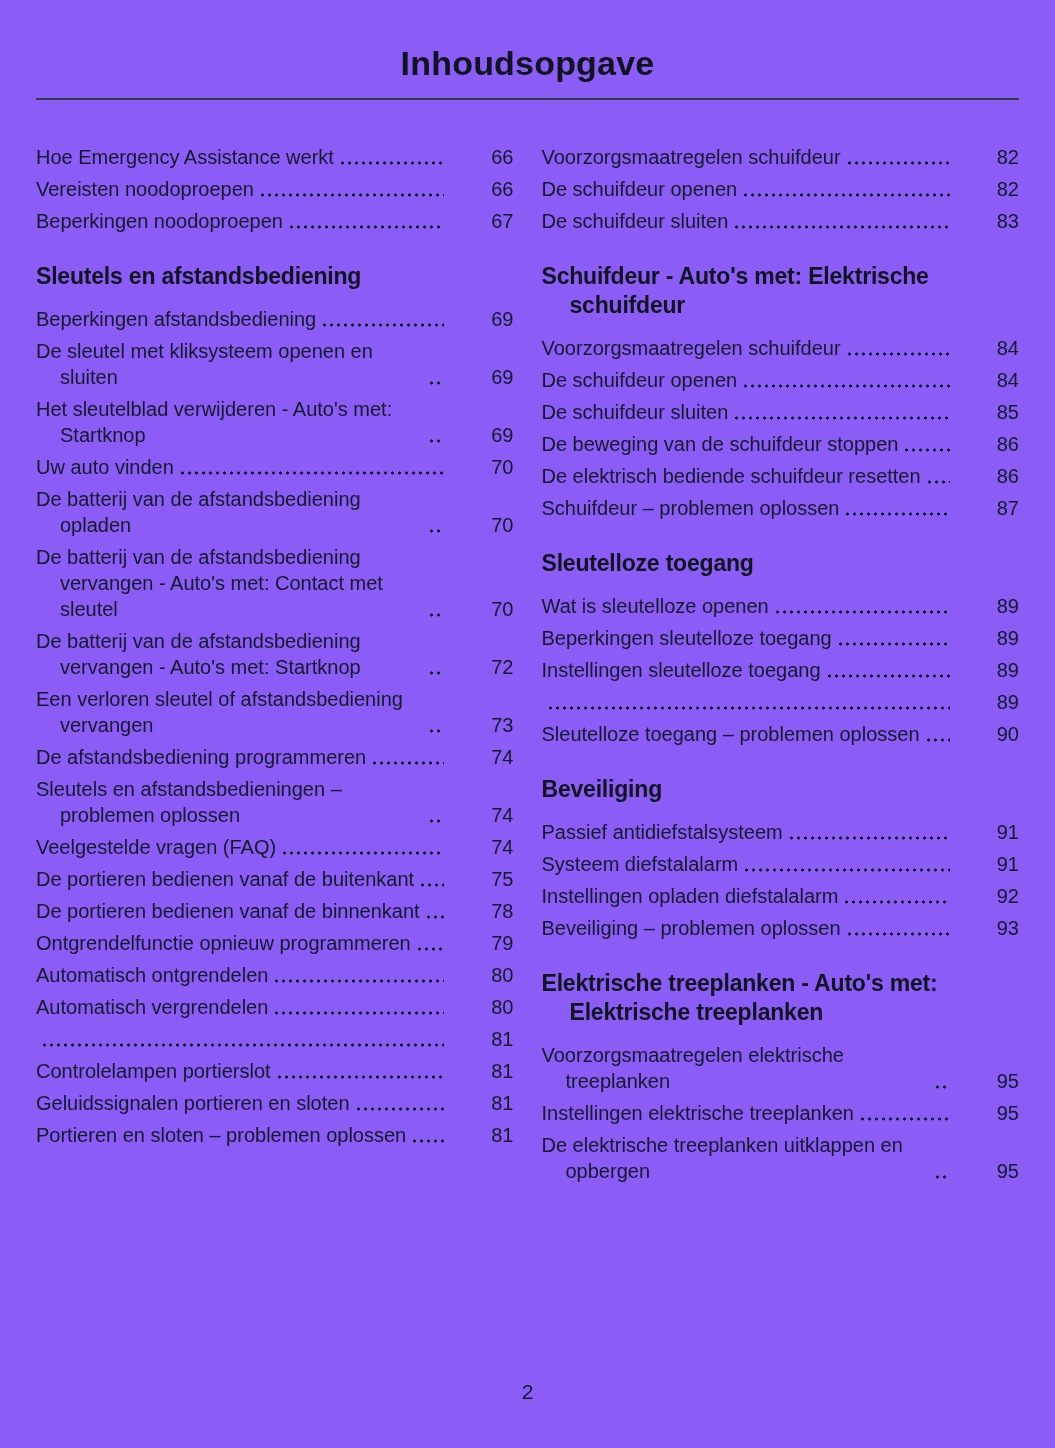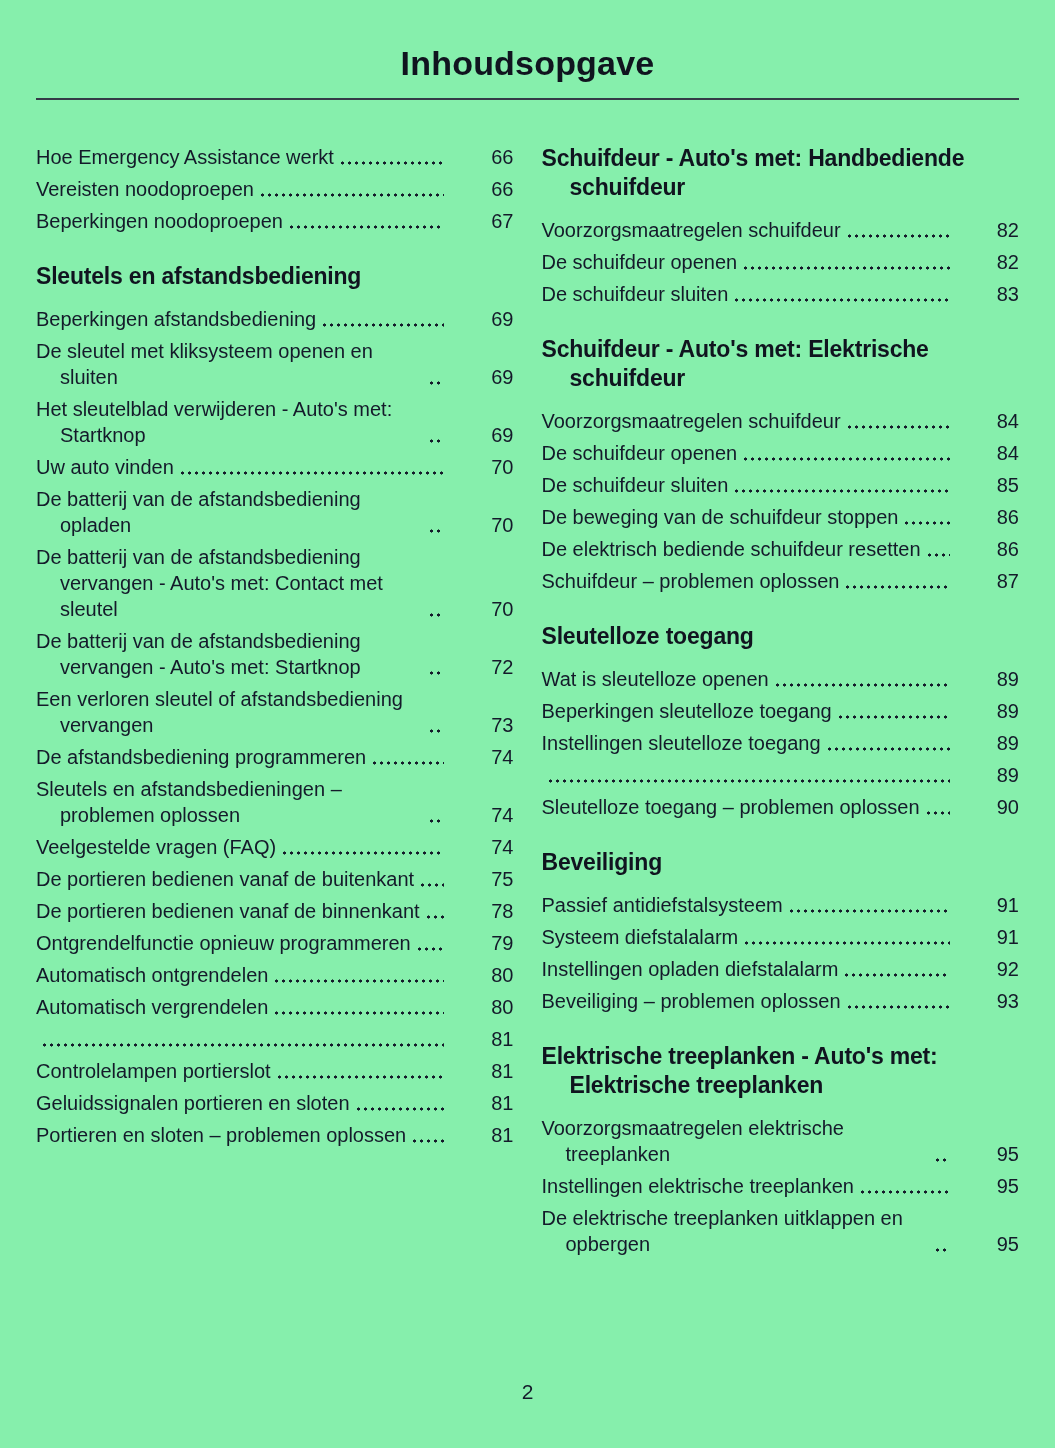--- a/index.html
+++ b/index.html
@@ -6,21 +6,21 @@
   html, body { background: #ffffff; }
   body {
     font-family: "Liberation Sans", "DejaVu Sans", sans-serif;
     color: #141a2a;
     -webkit-font-smoothing: antialiased;
   }
   .page {
     width: 1055px;
     height: 1448px;
     margin: 0 auto;
-    background: #86efac;
+    background: #8b5cf6;
     position: relative;
     padding: 44px 36px 0 36px;
     overflow: hidden;
   }
   .doc-title {
     text-align: center;
     font-size: 34px;
     font-weight: 700;
     color: #10141f;
     letter-spacing: 0.2px;
@@ -203,21 +203,20 @@
           <span class="leader"></span>
           <span class="page-num">81</span>
         </div>
         <div class="entry">
           <span class="entry-text">Portieren en sloten – problemen oplossen</span>
           <span class="leader"></span>
           <span class="page-num">81</span>
         </div>
       </section>
     <section class="toc-column">
-        <h2 class="section-heading">Schuifdeur - Auto's met: Handbediende schuifdeur</h2>
         <div class="entry">
           <span class="entry-text">Voorzorgsmaatregelen schuifdeur</span>
           <span class="leader"></span>
           <span class="page-num">82</span>
         </div>
         <div class="entry">
           <span class="entry-text">De schuifdeur openen</span>
           <span class="leader"></span>
           <span class="page-num">82</span>
         </div>

